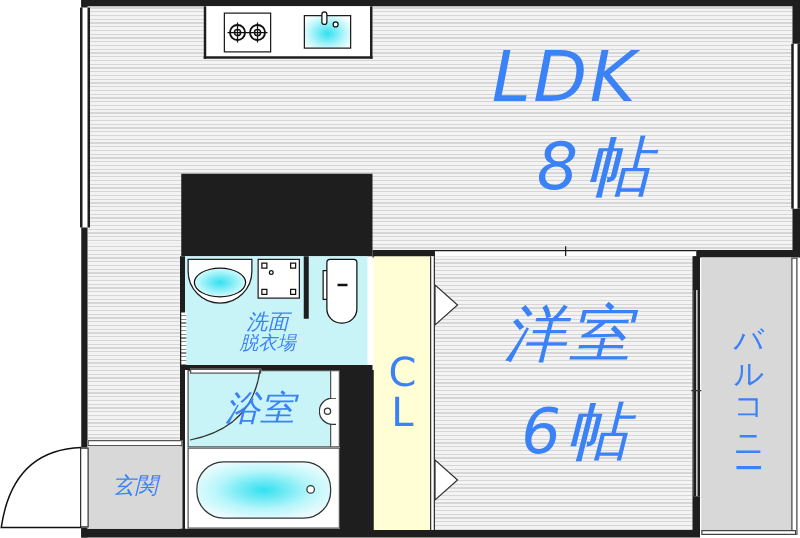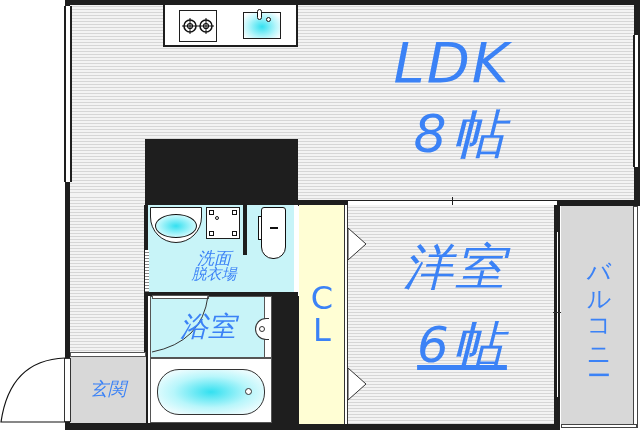--- a/index.html
+++ b/index.html
@@ -40,21 +40,21 @@
     <path d="M2 15h16M10 7v16M18 15h16M26 7v16" stroke="#111" stroke-width="1"></path>
   </svg>
 </div>
 
 <div class="abs" style="left:243px;top:12px;width:38px;height:27px;border:1.5px solid #1e1e1e;background:radial-gradient(ellipse at 50% 55%,#33e0f0 0%,#b8f6fb 55%,#fff 90%);">
   <div class="abs" style="left:13px;top:-4px;width:5px;height:11px;border:1.2px solid #111;border-radius:3px;background:#fff;"></div>
   <div class="abs" style="left:22px;top:4px;width:5px;height:5px;border:1.2px solid #111;border-radius:50%;background:#fff;"></div>
 </div>
 
 <div class="label" style="left:372px;top:35px;width:160px;font-size:56px;letter-spacing:2px;font-weight:normal;">LDK</div>
-<div class="label" style="left:392px;top:108px;width:140px;font-size:52px;letter-spacing:6px;">8帖</div>
+<div class="label" style="left:408px;top:108px;width:140px;font-size:52px;letter-spacing:6px;">8帖</div>
 
 <div class="abs wall" style="left:145px;top:139px;width:153px;height:66px;"></div>
 
 <div class="abs" style="left:345px;top:200px;width:212px;height:6px;background:#fff;border-top:1.5px solid #1e1e1e;border-bottom:1.5px solid #1e1e1e;"></div>
 <div class="abs" style="left:452px;top:197px;width:1px;height:12px;background:#1e1e1e;"></div>
 <div class="abs wall" style="left:557px;top:200px;width:83px;height:6px;"></div>
 <div class="abs wall" style="left:298px;top:200px;width:50px;height:6px;"></div>
 
 <div class="abs bath" style="left:146px;top:205px;width:148px;height:88px;"></div>
 <div class="abs wall" style="left:144px;top:205px;width:4px;height:222px;"></div>
@@ -116,21 +116,21 @@
 <div class="label" style="left:304px;top:314px;width:36px;font-size:32px;font-style:normal;">L</div>
 
 <div class="abs stripes" style="left:348px;top:205px;width:207px;height:219px;"></div>
 <svg class="abs" style="left:348px;top:226px;" width="20" height="40">
   <path d="M0 2 L18 18 L0 34 Z" fill="#fff" stroke="#333" stroke-width="1"></path>
 </svg>
 <svg class="abs" style="left:348px;top:366px;" width="20" height="40">
   <path d="M0 2 L18 18 L0 34 Z" fill="#fff" stroke="#333" stroke-width="1"></path>
 </svg>
 <div class="label" style="left:390px;top:242px;width:130px;font-size:50px;letter-spacing:2px;">洋室</div>
-<div class="label" style="left:392px;top:320px;width:140px;font-size:50px;letter-spacing:4px;text-decoration:underline;">6帖</div>
+<div class="label" style="left:392px;top:320px;width:140px;font-size:50px;letter-spacing:4px;">6帖</div>
 
 <div class="abs wall" style="left:554px;top:205px;width:6px;height:222px;"></div>
 <div class="abs window-v" style="left:555px;top:232px;width:5px;height:165px;background:#fff;"></div>
 <div class="abs" style="left:553px;top:312px;width:10px;height:1px;background:#333;"></div>
 
 <div class="abs grey" style="left:561px;top:206px;width:73px;height:218px;"></div>
 <div class="abs" style="left:633px;top:206px;width:5px;height:222px;background:#fff;border:1px solid #444;"></div>
 <div class="abs" style="left:561px;top:424px;width:76px;height:4px;background:#fff;border:1px solid #444;"></div>
 <div class="label" style="left:586px;top:245px;width:26px;font-size:24px;font-style:normal;writing-mode:vertical-rl;line-height:26px;letter-spacing:2px;">バルコニー</div>
 

